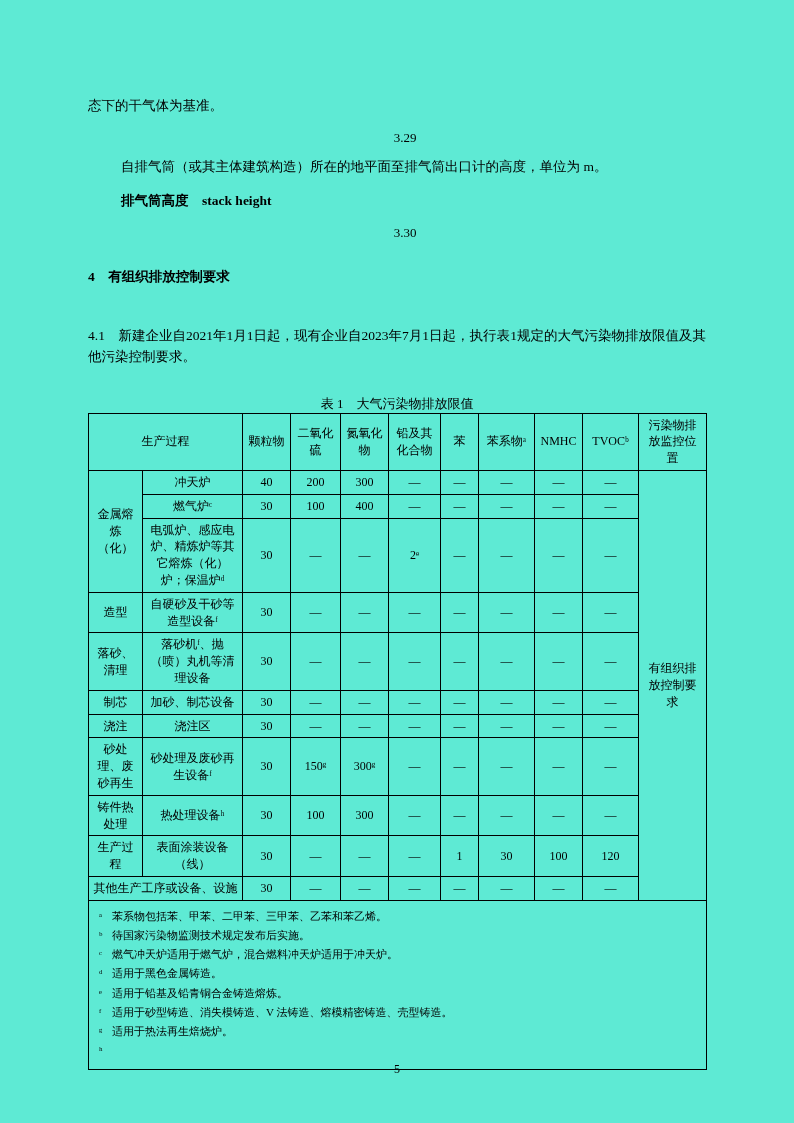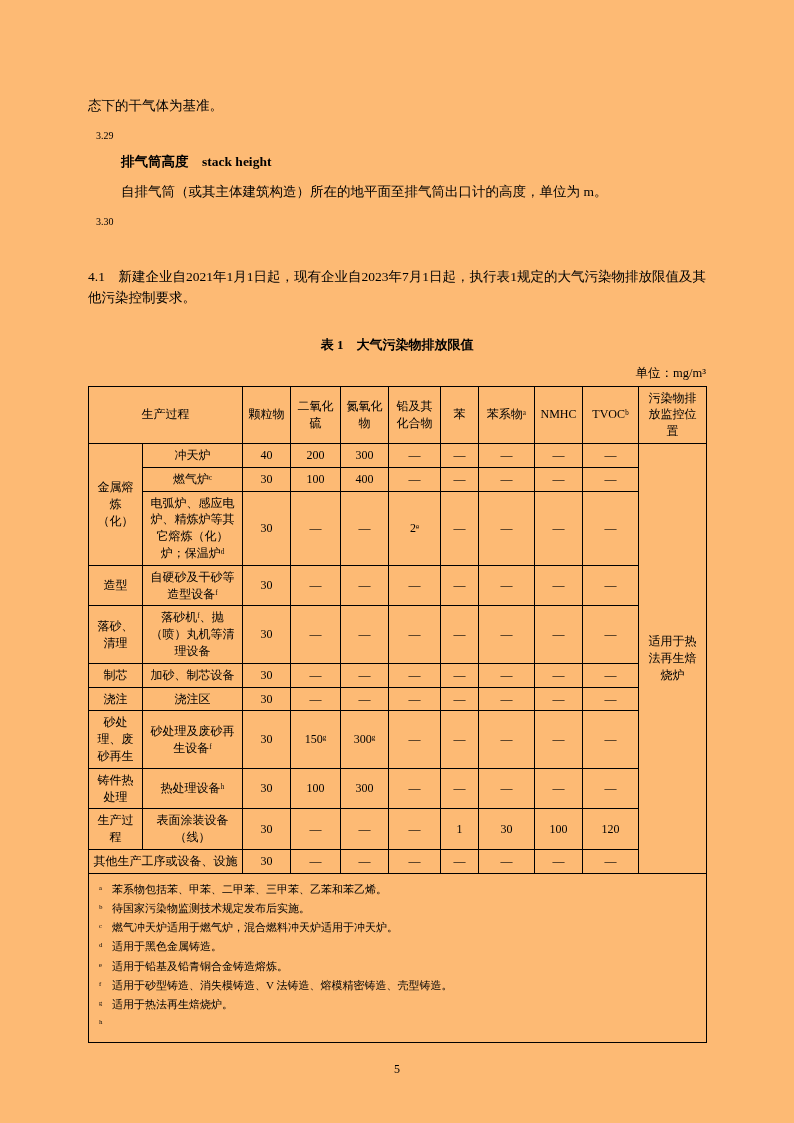--- a/index.html
+++ b/index.html
@@ -3,33 +3,33 @@
 <meta charset="utf-8">
 <title>Document Page</title>
 <style>
   html, body { margin: 0; padding: 0; background: #ffffff; }
   body { font-family: "Liberation Serif", "DejaVu Serif", serif; color: #000; }
   .page {
     position: relative;
     width: 794px;
     height: 1123px;
     margin: 0 auto;
-    background: #fdba74;
+    background: #5eead4;
     box-sizing: border-box;
     padding: 96px 88px 0 88px;
     overflow: hidden;
   }
   .body-text { font-size: 13.5px; line-height: 1.55; text-align: justify; margin: 0; white-space: pre-wrap; }
-  .clause-num { font-size: 10px; margin: 13px 0 11px 8px; }
+  .clause-num { font-size: 13px; margin: 13px 0 11px 16px; text-align: center; }
   .indent { padding-left: 33px; }
   .term { font-weight: bold; font-size: 13.5px; margin: 0 0 9px 0; }
   .def { margin: 0 0 13px 0; }
   .section-heading { font-weight: bold; font-size: 13.5px; margin: 27px 0 0 0; }
   .p41 { margin-top: 40px; }
-  .table-caption { font-weight: bold; font-size: 13px; text-align: center; margin: 27px 0 0 0; }
+  .table-caption { font-weight: normal; font-size: 13px; text-align: center; margin: 27px 0 0 0; }
   .unit-line { font-size: 12.5px; text-align: right; margin: 11px 0 4px 0; }
 
   table.limits {
     width: 100%;
     border-collapse: collapse;
     table-layout: fixed;
     border: 1.5px solid #000;
     font-size: 12px;
   }
   .limits th, .limits td {
@@ -63,30 +63,30 @@
   }
 </style>
 </head>
 <body>
 
 <div class="page">
 
   <p class="body-text">态下的干气体为基准。</p>
 
   <p class="clause-num">3.29</p>
+  <p class="body-text def indent">自排气筒（或其主体建筑构造）所在的地平面至排气筒出口计的高度，单位为 m。</p>
   <p class="body-text term indent">排气筒高度　stack height</p>
-  <p class="body-text def indent">自排气筒（或其主体建筑构造）所在的地平面至排气筒出口计的高度，单位为 m。</p>
 
   <p class="clause-num">3.30</p>
 
+  <p class="section-heading">4　有组织排放控制要求</p>
 
   <p class="body-text p41">4.1　新建企业自2021年1月1日起，现有企业自2023年7月1日起，执行表1规定的大气污染物排放限值及其他污染控制要求。</p>
 
   <p class="table-caption">表 1　大气污染物排放限值</p>
-  <p class="unit-line">单位：mg/m³</p>
 
   <table class="limits">
     <colgroup>
       <col style="width:54px">
         <col style="width:100px">
         <col style="width:48px">
         <col style="width:50px">
       <col style="width:48px">
         <col style="width:52px">
         <col style="width:38px">
@@ -114,21 +114,21 @@
         <td rowspan="3">金属熔炼（化）</td>
         <td>冲天炉</td>
         <td>40</td>
         <td>200</td>
         <td>300</td>
         <td>—</td>
         <td>—</td>
         <td>—</td>
         <td>—</td>
         <td>—</td>
-        <td rowspan="11" class="pos-cell">适用于热法再生焙烧炉</td>
+        <td rowspan="11" class="pos-cell">有组织排放控制要求</td>
       </tr>
       <tr>
         <td>燃气炉ᶜ</td>
         <td>30</td>
         <td>100</td>
         <td>400</td>
         <td>—</td>
         <td>—</td>
         <td>—</td>
         <td>—</td>

